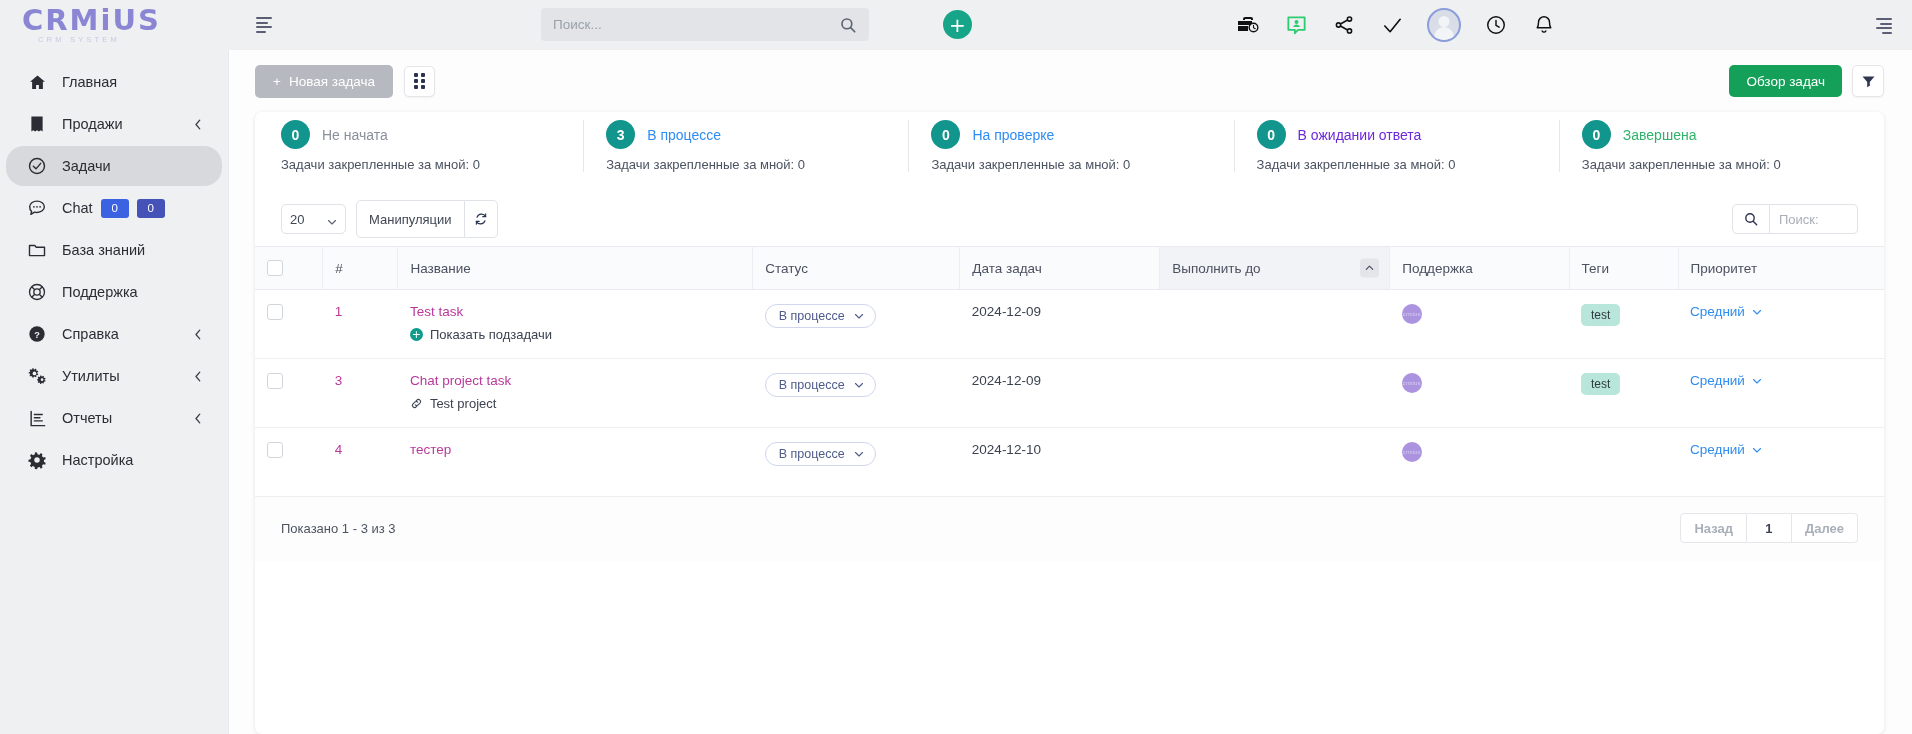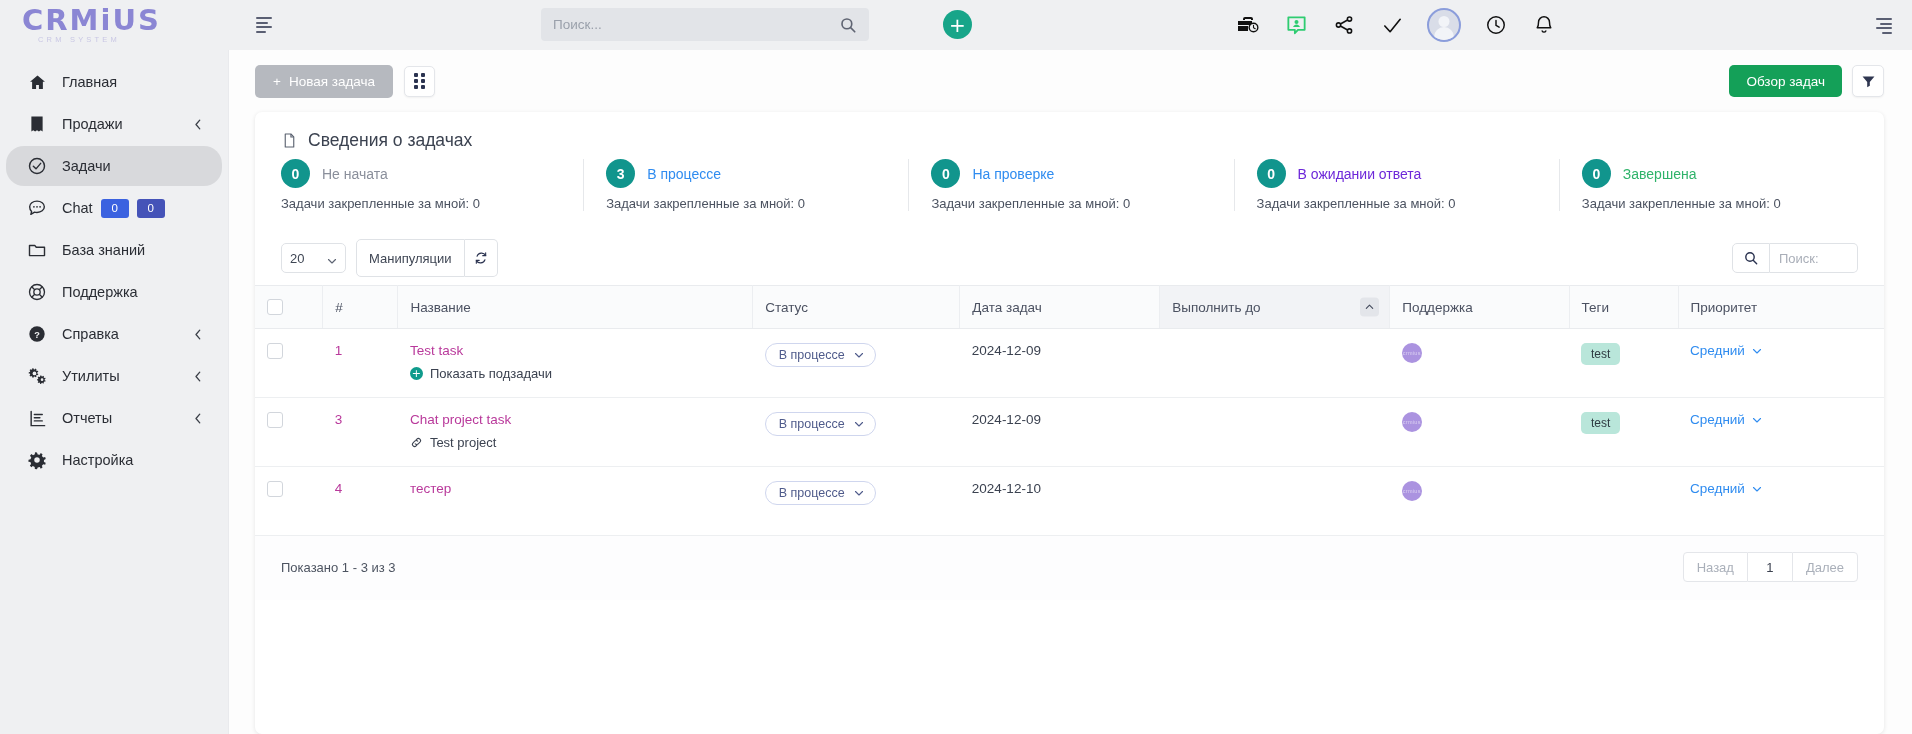--- a/index.html
+++ b/index.html
@@ -279,21 +279,21 @@
     color: #2f8cf0; font-size: 13.5px; display: inline-flex; align-items: center; gap: 6px;
     cursor: pointer;
   }
 
   
   .table-footer {
     display: flex; align-items: center;
     padding: 16px 26px 18px 26px; background: #fdfdfe;
   }
   .footer-info { font-size: 13px; color: #4d5461; }
-  .pager { margin-left: auto; display: flex; }
+  .pager { margin-left: auto; display: flex; font-weight: bold; }
   .pg {
     height: 30px; min-width: 44px; padding: 0 13px;
     border: 1px solid #e4e6ea; background: #fff;
     display: flex; align-items: center; justify-content: center;
     font-size: 13px; color: #a8adb7; cursor: pointer;
   }
   .pg:first-child { border-radius: 4px 0 0 4px; }
   .pg:last-child { border-radius: 0 4px 4px 0; }
   .pg.current { background: #fff; color: #3c4250; border-left:none; border-right:none;}
   .pg.ends { color: #aab0ba; }
@@ -541,27 +541,20 @@
         <div class="btn-filter">
           <svg viewBox="0 0 24 24" width="15" height="15" fill="#2f3650">
               <path d="M2.5 4h19l-7.4 8.6v6.1l-4.2 2.3v-8.4z"></path>
             </svg>
         </div>
       </div>
     </div>
 
     <section class="card">
 
-      <div class="summary-head">
-        <svg viewBox="0 0 24 24" width="17" height="17" fill="none" stroke="#5b6270" stroke-width="1.6">
-          <path d="M6 2.8h8l4 4v14.4H6z" stroke-linejoin="round"></path>
-            <polyline points="14,2.8 14,7 18,7"></polyline>
-        </svg>
-        <span class="summary-title">Сведения о задачах</span>
-      </div>
 
       <div class="summary-row">
         <div class="sum-cell">
           <div class="sum-top">
             <span class="sum-circle">0</span>
             <span class="sum-name" style="color:#8a8f9b">Не начата</span>
           </div>
           <div class="sum-sub">Задачи закрепленные за мной: 0</div>
         </div>
         <div class="sum-cell">

